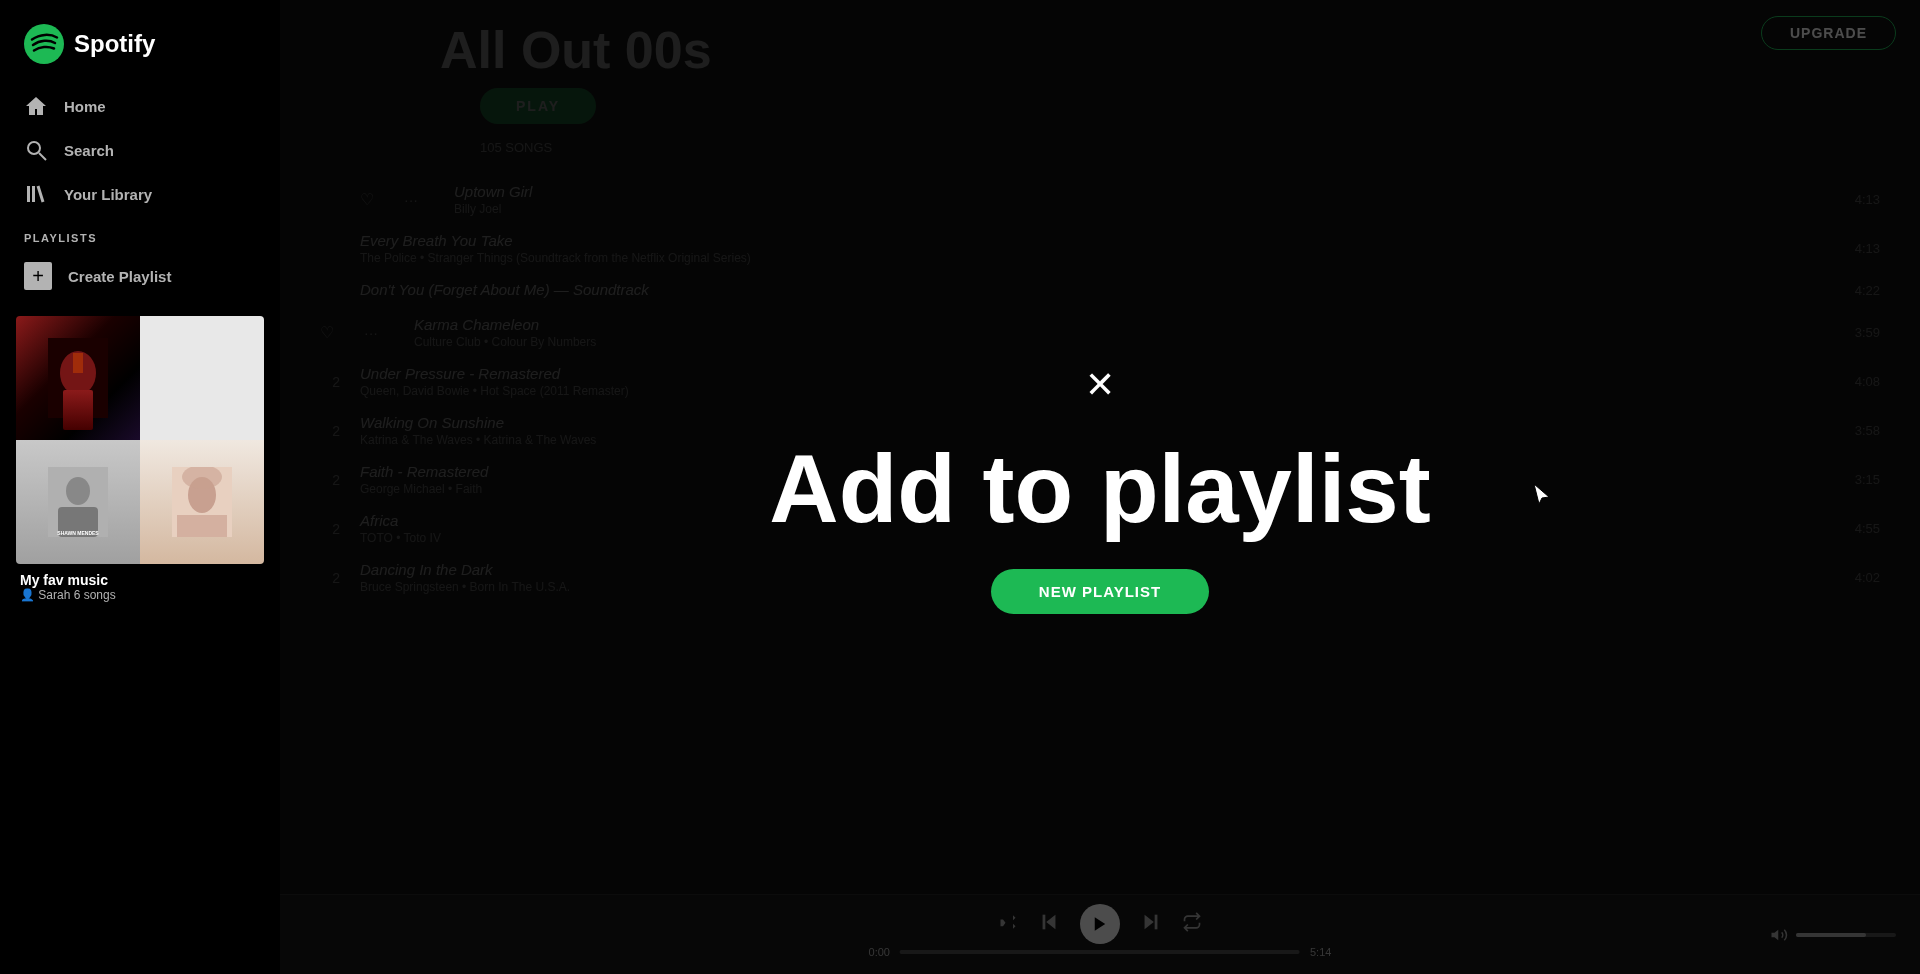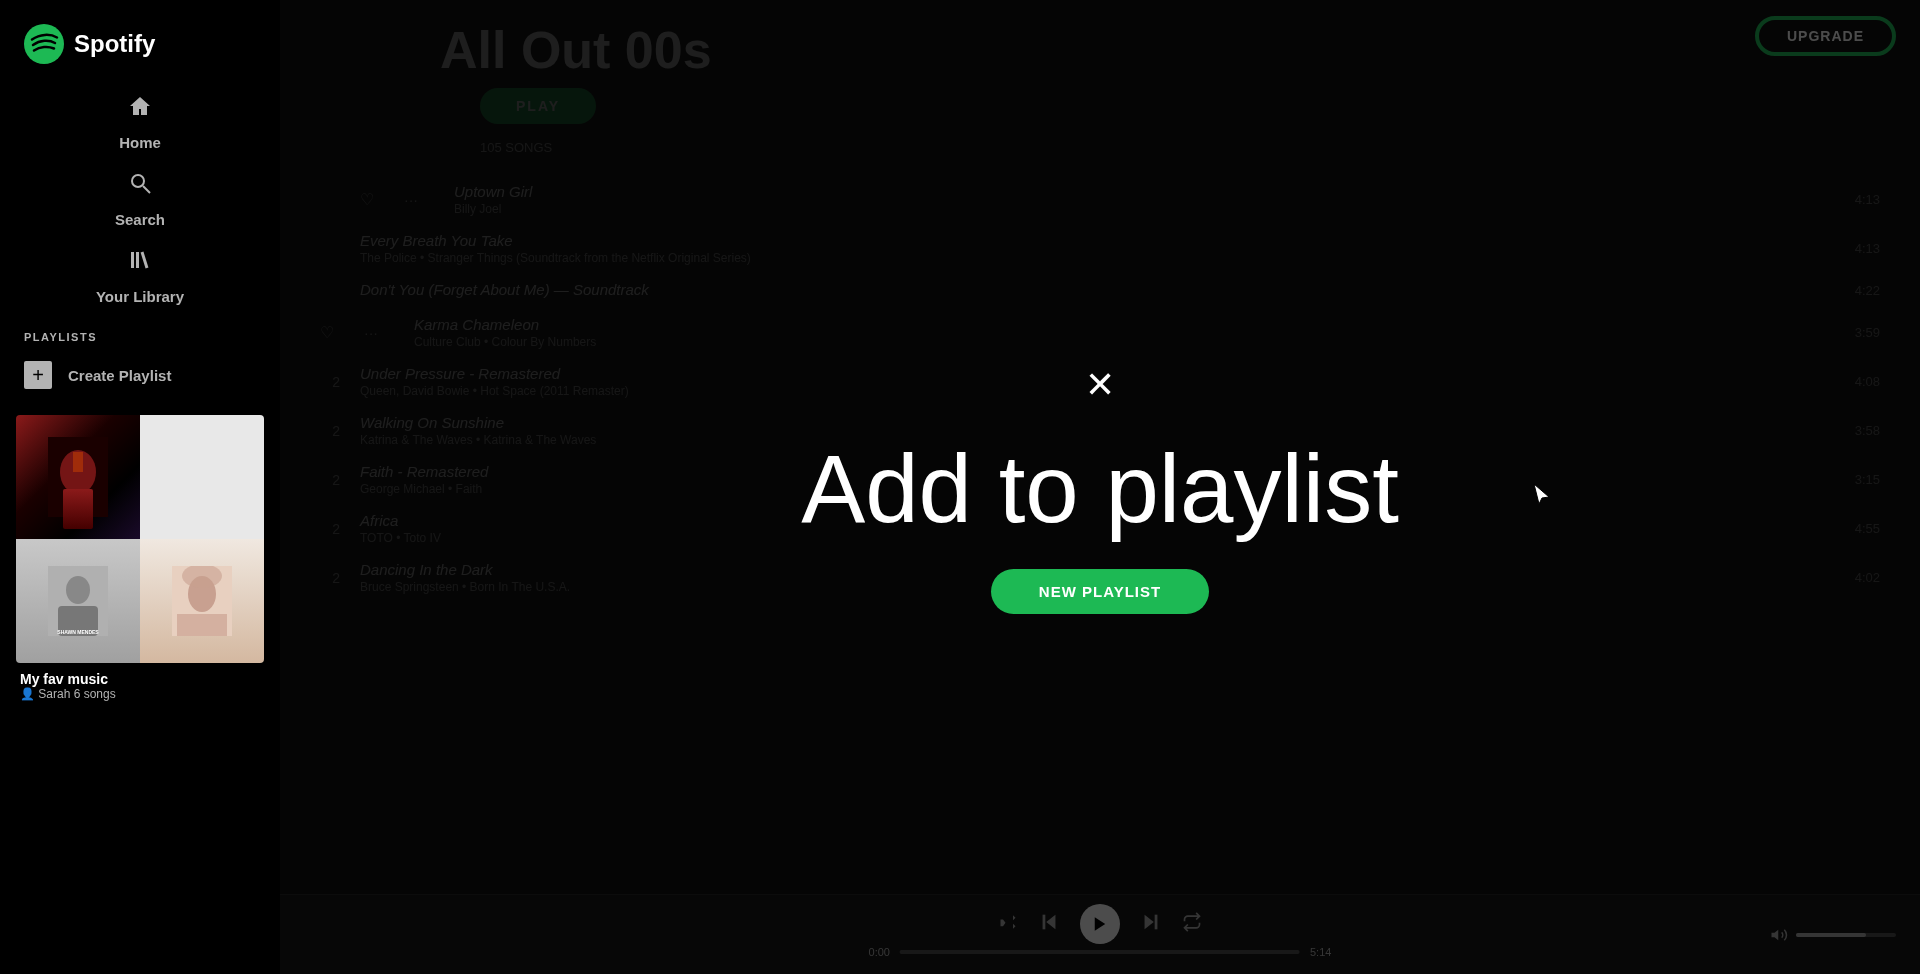--- a/index.html
+++ b/index.html
@@ -42,21 +42,20 @@
     }
     .nav-item {
       display: flex;
       align-items: center;
       padding: 10px 24px;
       color: #b3b3b3;
       font-size: 15px;
       font-weight: 600;
       cursor: pointer;
       gap: 16px;
-      flex-direction: column;
     }
     .nav-item .nav-icon {
       width: 24px;
       height: 24px;
       display: flex;
       align-items: center;
       justify-content: center;
     }
     .sidebar-section-label {
       color: #b3b3b3;
@@ -179,21 +178,21 @@
       position: absolute;
       top: 0; right: 0;
       padding: 16px 24px;
       display: flex;
       align-items: center;
       gap: 16px;
       z-index: 10;
     }
     .upgrade-btn {
       background: transparent;
-      border: 4px solid #22c55e;
+      border: 1px solid #22c55e;
       color: #fff;
       padding: 8px 28px;
       border-radius: 20px;
       font-size: 14px;
       font-weight: 700;
       letter-spacing: 1px;
       text-transform: uppercase;
       cursor: pointer;
     }
 
@@ -303,21 +302,21 @@
     }
     .close-x {
       color: #fff;
       font-size: 36px;
       font-weight: 200;
       line-height: 1;
     }
     .modal-title {
       color: #fff;
       font-size: 96px;
-      font-weight: 400;
+      font-weight: 700;
       text-align: right;
       line-height: 1;
       white-space: nowrap;
     }
     .new-playlist-btn {
       background: #1db954;
       border: none;
       color: #fff;
       padding: 14px 48px;
       border-radius: 28px;

